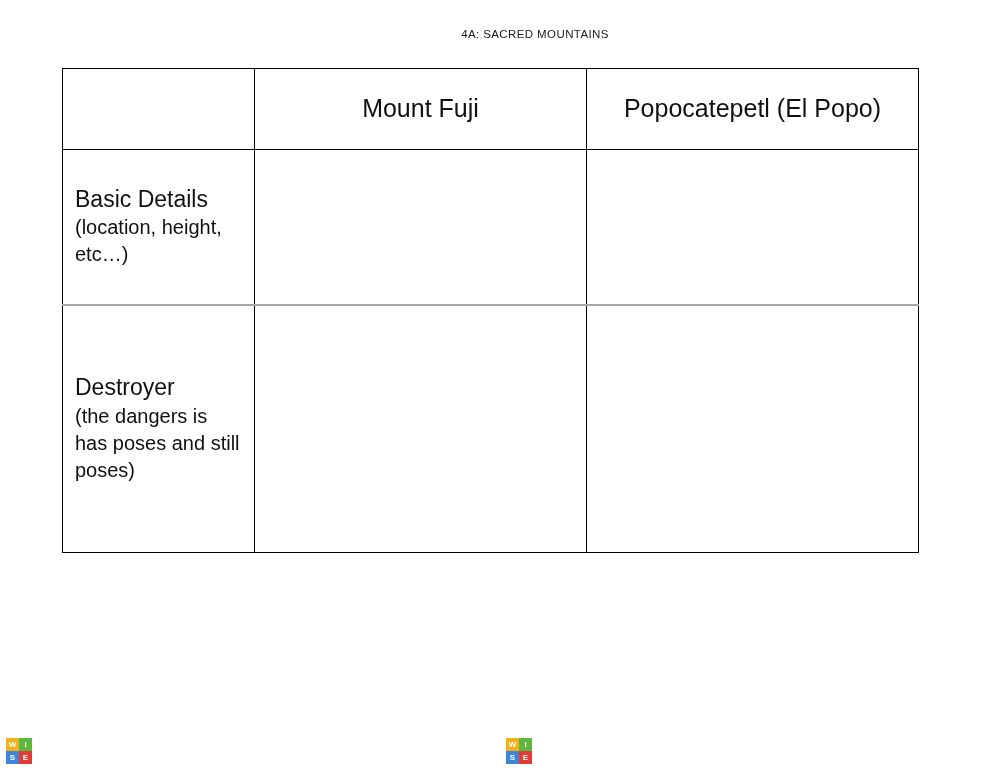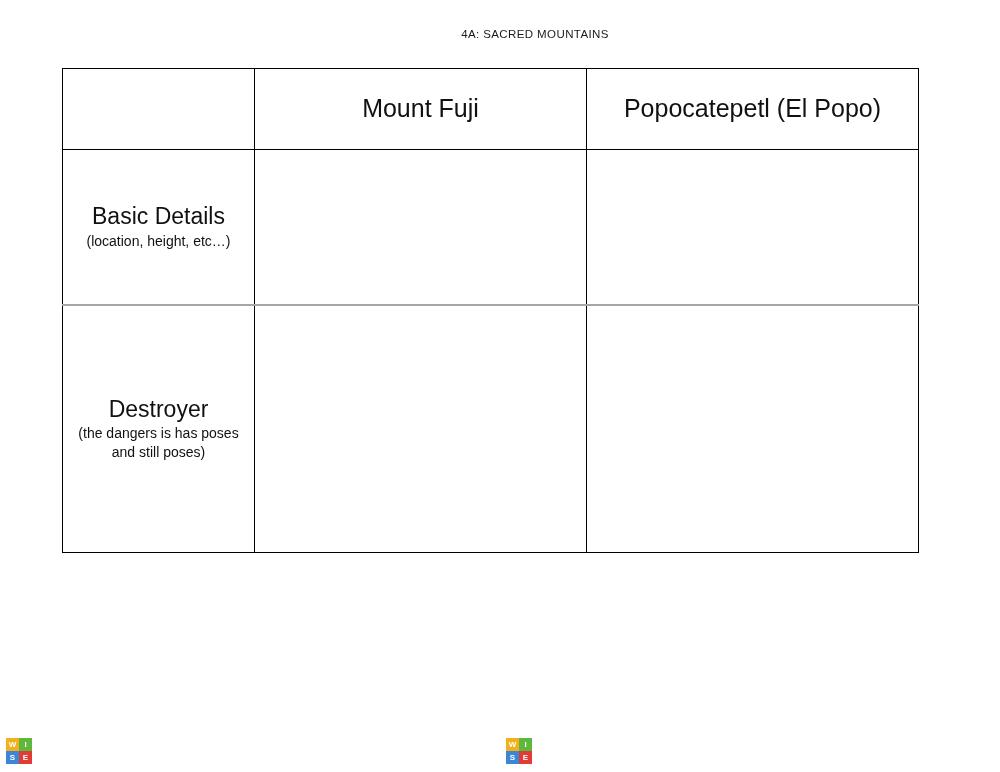--- a/index.html
+++ b/index.html
@@ -63,33 +63,32 @@
   
   .row-basic td     { height: 130px; }
   .row-creator td   { height: 212px; }
   .row-destroyer td { height: 222px; }
 
   
   .row-basic > td { border-bottom: 2px solid #a6a6a6; }
   .row-creator > td { border-top: 2px solid #a6a6a6; }
 
   .row-label {
-    text-align: center;
     padding: 4px 8px;
   }
   .row-label-title {
     font-size: 23px;
     font-weight: 400;
     line-height: 1.15;
     color: #111111;
     display: block;
   }
   .row-label-sub {
     display: block;
-    font-size: 14px;
+    font-size: 20px;
     font-weight: 400;
     line-height: 1.35;
     color: #111111;
     margin-top: 2px;
   }
 
   .answer-cell { }
 
   
   .watermark-bar {

